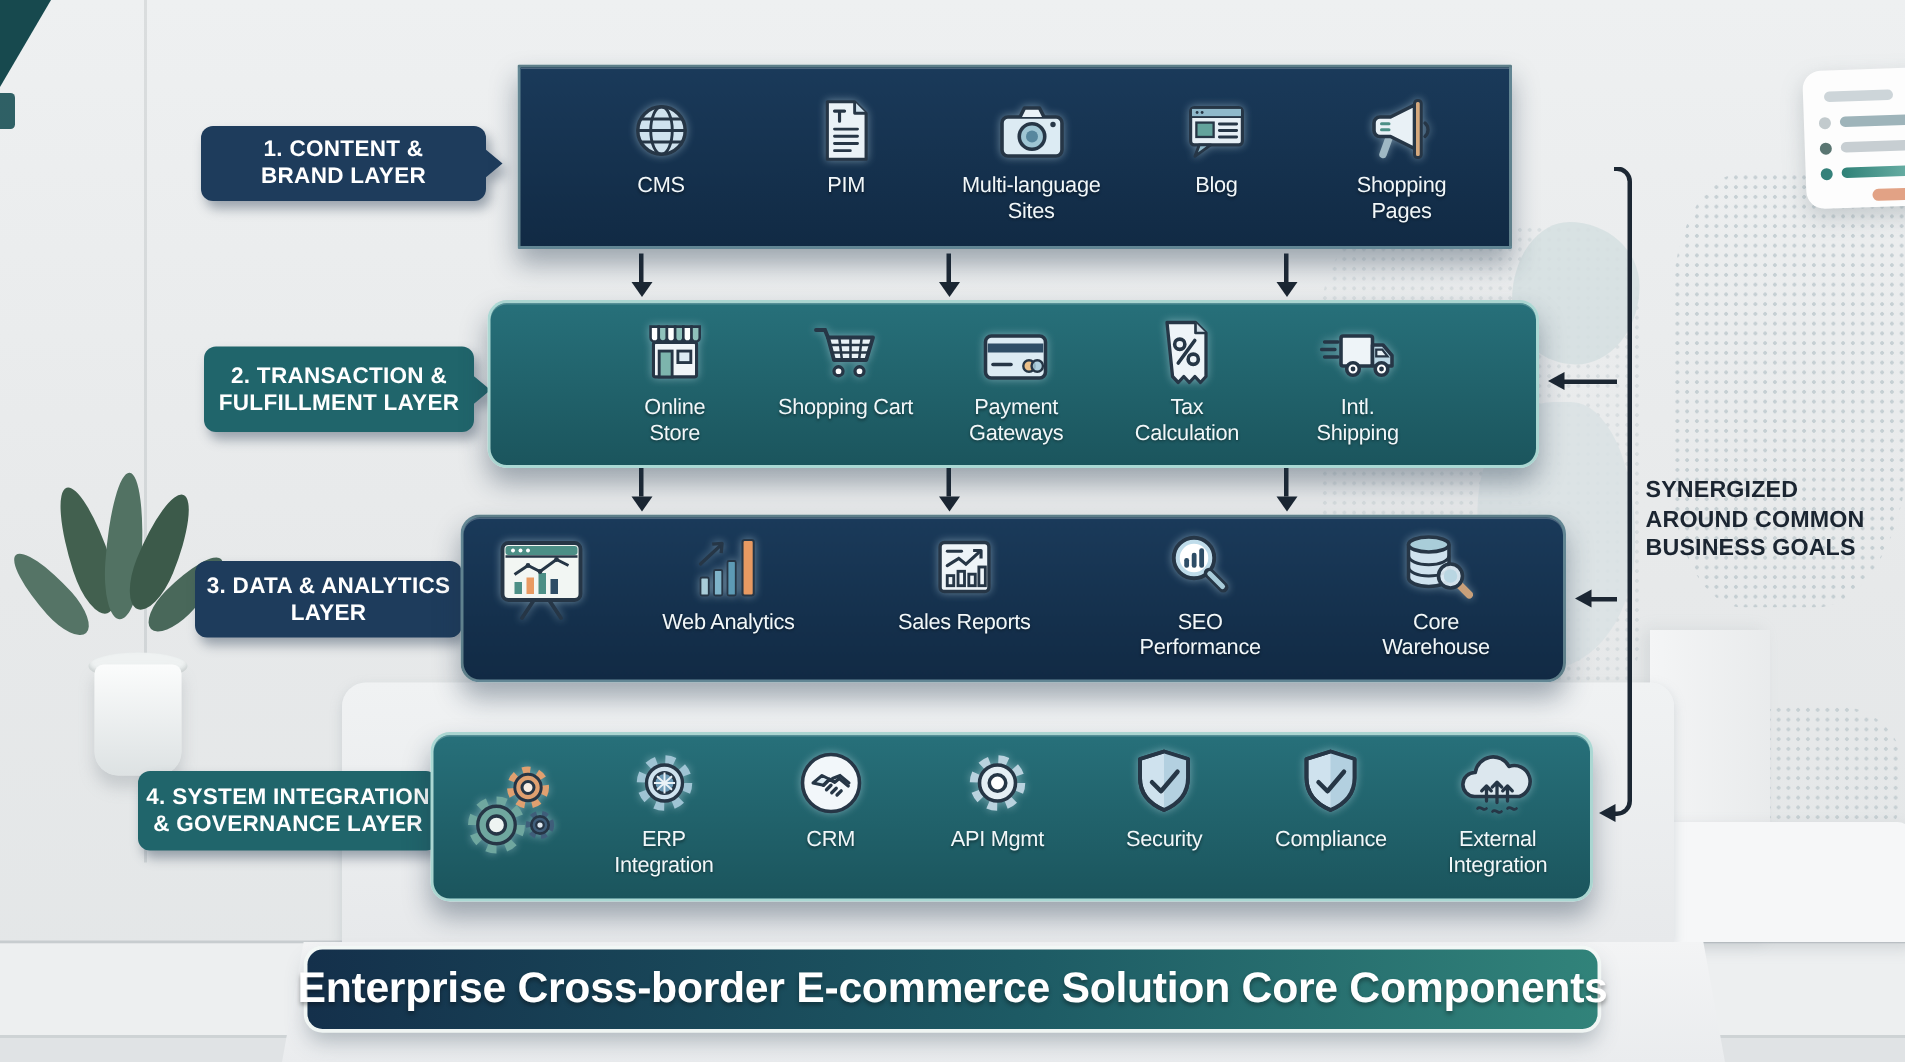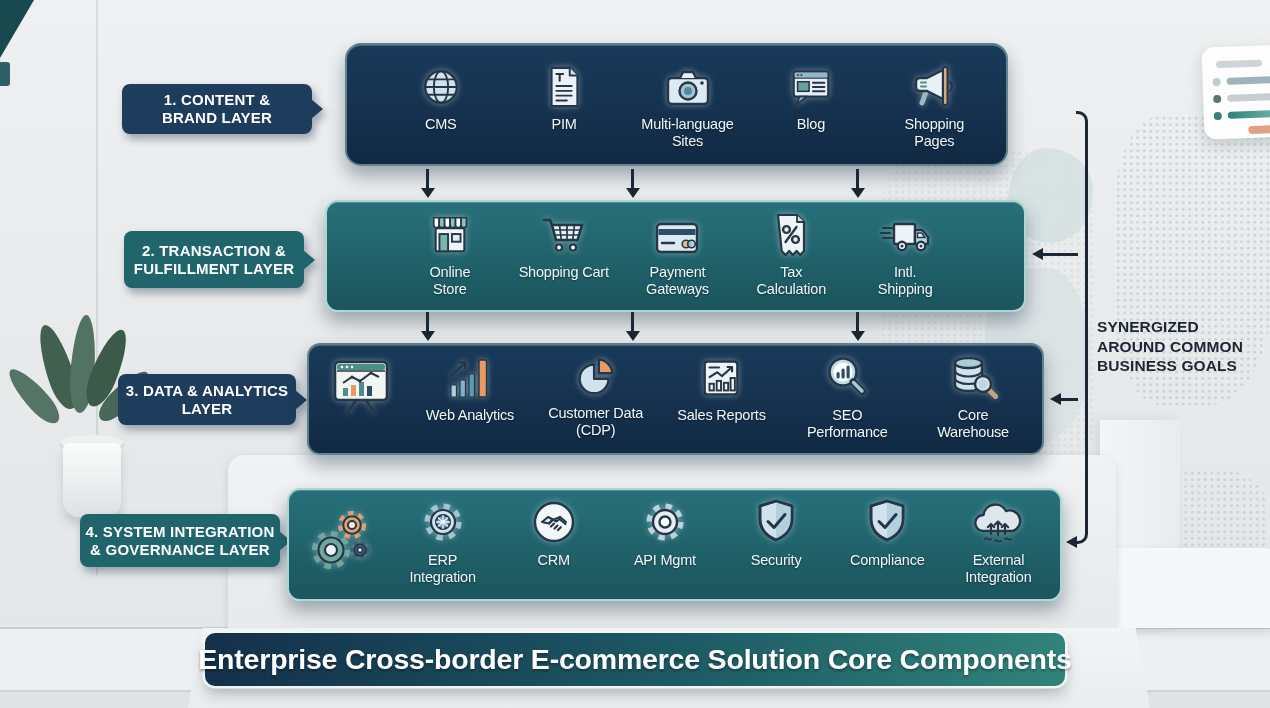--- a/index.html
+++ b/index.html
@@ -52,36 +52,36 @@
   .g1{top:169px;height:19px;} .g2{top:312px;height:19px;}
 
   #bracket{left:1076px;top:111px;width:12px;height:433px;border:3px solid #1c2733;border-left:none;
            border-radius:0 10px 10px 0;}
   .hline{position:absolute;height:3px;background:#1c2733;}
   .hd{position:absolute;width:0;height:0;border:6.5px solid transparent;border-right:11px solid #1c2733;border-left:0;}
 
   
   .tag{position:absolute;display:flex;align-items:center;justify-content:center;border-radius:8px;color:#fff;
        font-weight:bold;font-size:15px;line-height:18px;text-align:center;white-space:pre-line;letter-spacing:.2px;
-       filter:drop-shadow(3px 5px 4px rgba(40,60,80,.42));}
+       filter:drop-shadow(3px 5px 4px rgba(40,60,80,.42));margin-left:12px;}
   .tag::after{content:"";position:absolute;right:-11px;top:50%;transform:translateY(-50%);
        border:10px solid transparent;border-left-width:12px;border-right:0;}
   .tag.navy{background:#1e3c5c;}  .tag.navy::after{border-left-color:#1e3c5c;}
   .tag.teal{background:#20656b;}  .tag.teal::after{border-left-color:#20656b;}
   #tag1{left:122px;top:84px;width:190px;height:50px;}
   #tag2{left:124px;top:231px;width:180px;height:57px;}
   #tag3{left:118px;top:374px;width:178px;height:51px;}
   #tag4{left:80px;top:514px;width:200px;height:53px;}
 
   
   .row{position:absolute;display:flex;justify-content:space-evenly;border-radius:13px;
        box-shadow:0 10px 18px rgba(30,50,70,.38),inset 0 1px 0 rgba(255,255,255,.22);}
   .row.navy{background:linear-gradient(180deg,#1a3a5a,#112a44);border:2px solid rgba(170,210,206,.5);}
   .row.teal{background:linear-gradient(180deg,#27707a,#1b555d);border:2px solid rgba(195,235,228,.85);}
-  #row1{left:345px;top:43px;width:663px;height:123px;border-radius:16px;padding:13px 10px 0 32px;}
+  #row1{left:345px;top:43px;width:663px;height:123px;border-radius:1px;padding:13px 10px 0 32px;}
   #row2{left:325px;top:200px;width:701px;height:112px;padding:8px 62px 0 66px;}
   #row3{left:307px;top:343px;width:737px;height:112px;padding:8px 6px 16px 6px;}
   #row4{left:287px;top:488px;width:775px;height:113px;padding:8px 6px 0 6px;}
   .cell{flex:1 1 0;display:flex;flex-direction:column;align-items:center;gap:6px;min-width:0;}
   .cell.lead{flex:0 0 92px;justify-content:center;padding-bottom:10px;}
   .icw{display:flex;align-items:flex-end;justify-content:center;height:48px;
        filter:drop-shadow(0 0 3px rgba(210,235,245,.45));}
   #row1 .icw{height:52px;}
   .lbl{font-size:14.5px;line-height:16.5px;color:#f1f7f9;text-align:center;white-space:pre-line;
        letter-spacing:-.2px;text-shadow:0 1px 2px rgba(0,0,0,.45);}
@@ -335,30 +335,20 @@
             <rect x="15" y="25" width="5.5" height="17" rx="1" fill="#7fb3c9" stroke="#263646" stroke-width="1.2"></rect>
             <rect x="24" y="19" width="5.5" height="23" rx="1" fill="#5d9ab5" stroke="#263646" stroke-width="1.2"></rect>
             <rect x="34" y="5" width="7.5" height="37" rx="1.5" fill="#e89a62" stroke="#263646" stroke-width="1.4"></rect>
           </svg>
       </div>
       <div class="lbl">Web Analytics</div>
     </div>
     <div class="cell">
       <div class="icw">
         <svg width="46" height="46" viewBox="0 0 48 48">
-            <path d="M22 12a15 15 0 1 0 15 15H22z" fill="#cfe2ee" stroke="#263646" stroke-width="2.4" stroke-linejoin="round"></path>
-            <path d="M27 7a15 15 0 0 1 14 14H27z" fill="#e89a62" stroke="#263646" stroke-width="2.4" stroke-linejoin="round"></path>
-          </svg>
-      </div>
-      <div class="lbl">Customer Data
-(CDP)</div>
-    </div>
-    <div class="cell">
-      <div class="icw">
-        <svg width="46" height="46" viewBox="0 0 48 48">
             <rect x="7" y="7" width="34" height="34" rx="3" fill="#eef4f8" stroke="#263646" stroke-width="2.4"></rect>
             <path d="M12 13h10" stroke="#263646" stroke-width="2" stroke-linecap="round"></path>
             <path d="M12 23l8-5 5 4 10-9" stroke="#263646" stroke-width="2.2" fill="none" stroke-linecap="round"></path>
             <path d="M30 12.5h5.5V18" fill="none" stroke="#263646" stroke-width="2.2" stroke-linejoin="round"></path>
             <g fill="none" stroke="#263646" stroke-width="2">
               <rect x="12" y="30" width="4.5" height="7"></rect>
               <rect x="19.5" y="27" width="4.5" height="10"></rect>
               <rect x="27" y="29" width="4.5" height="8"></rect>
               <rect x="34" y="24" width="4.5" height="13"></rect>
             </g>

